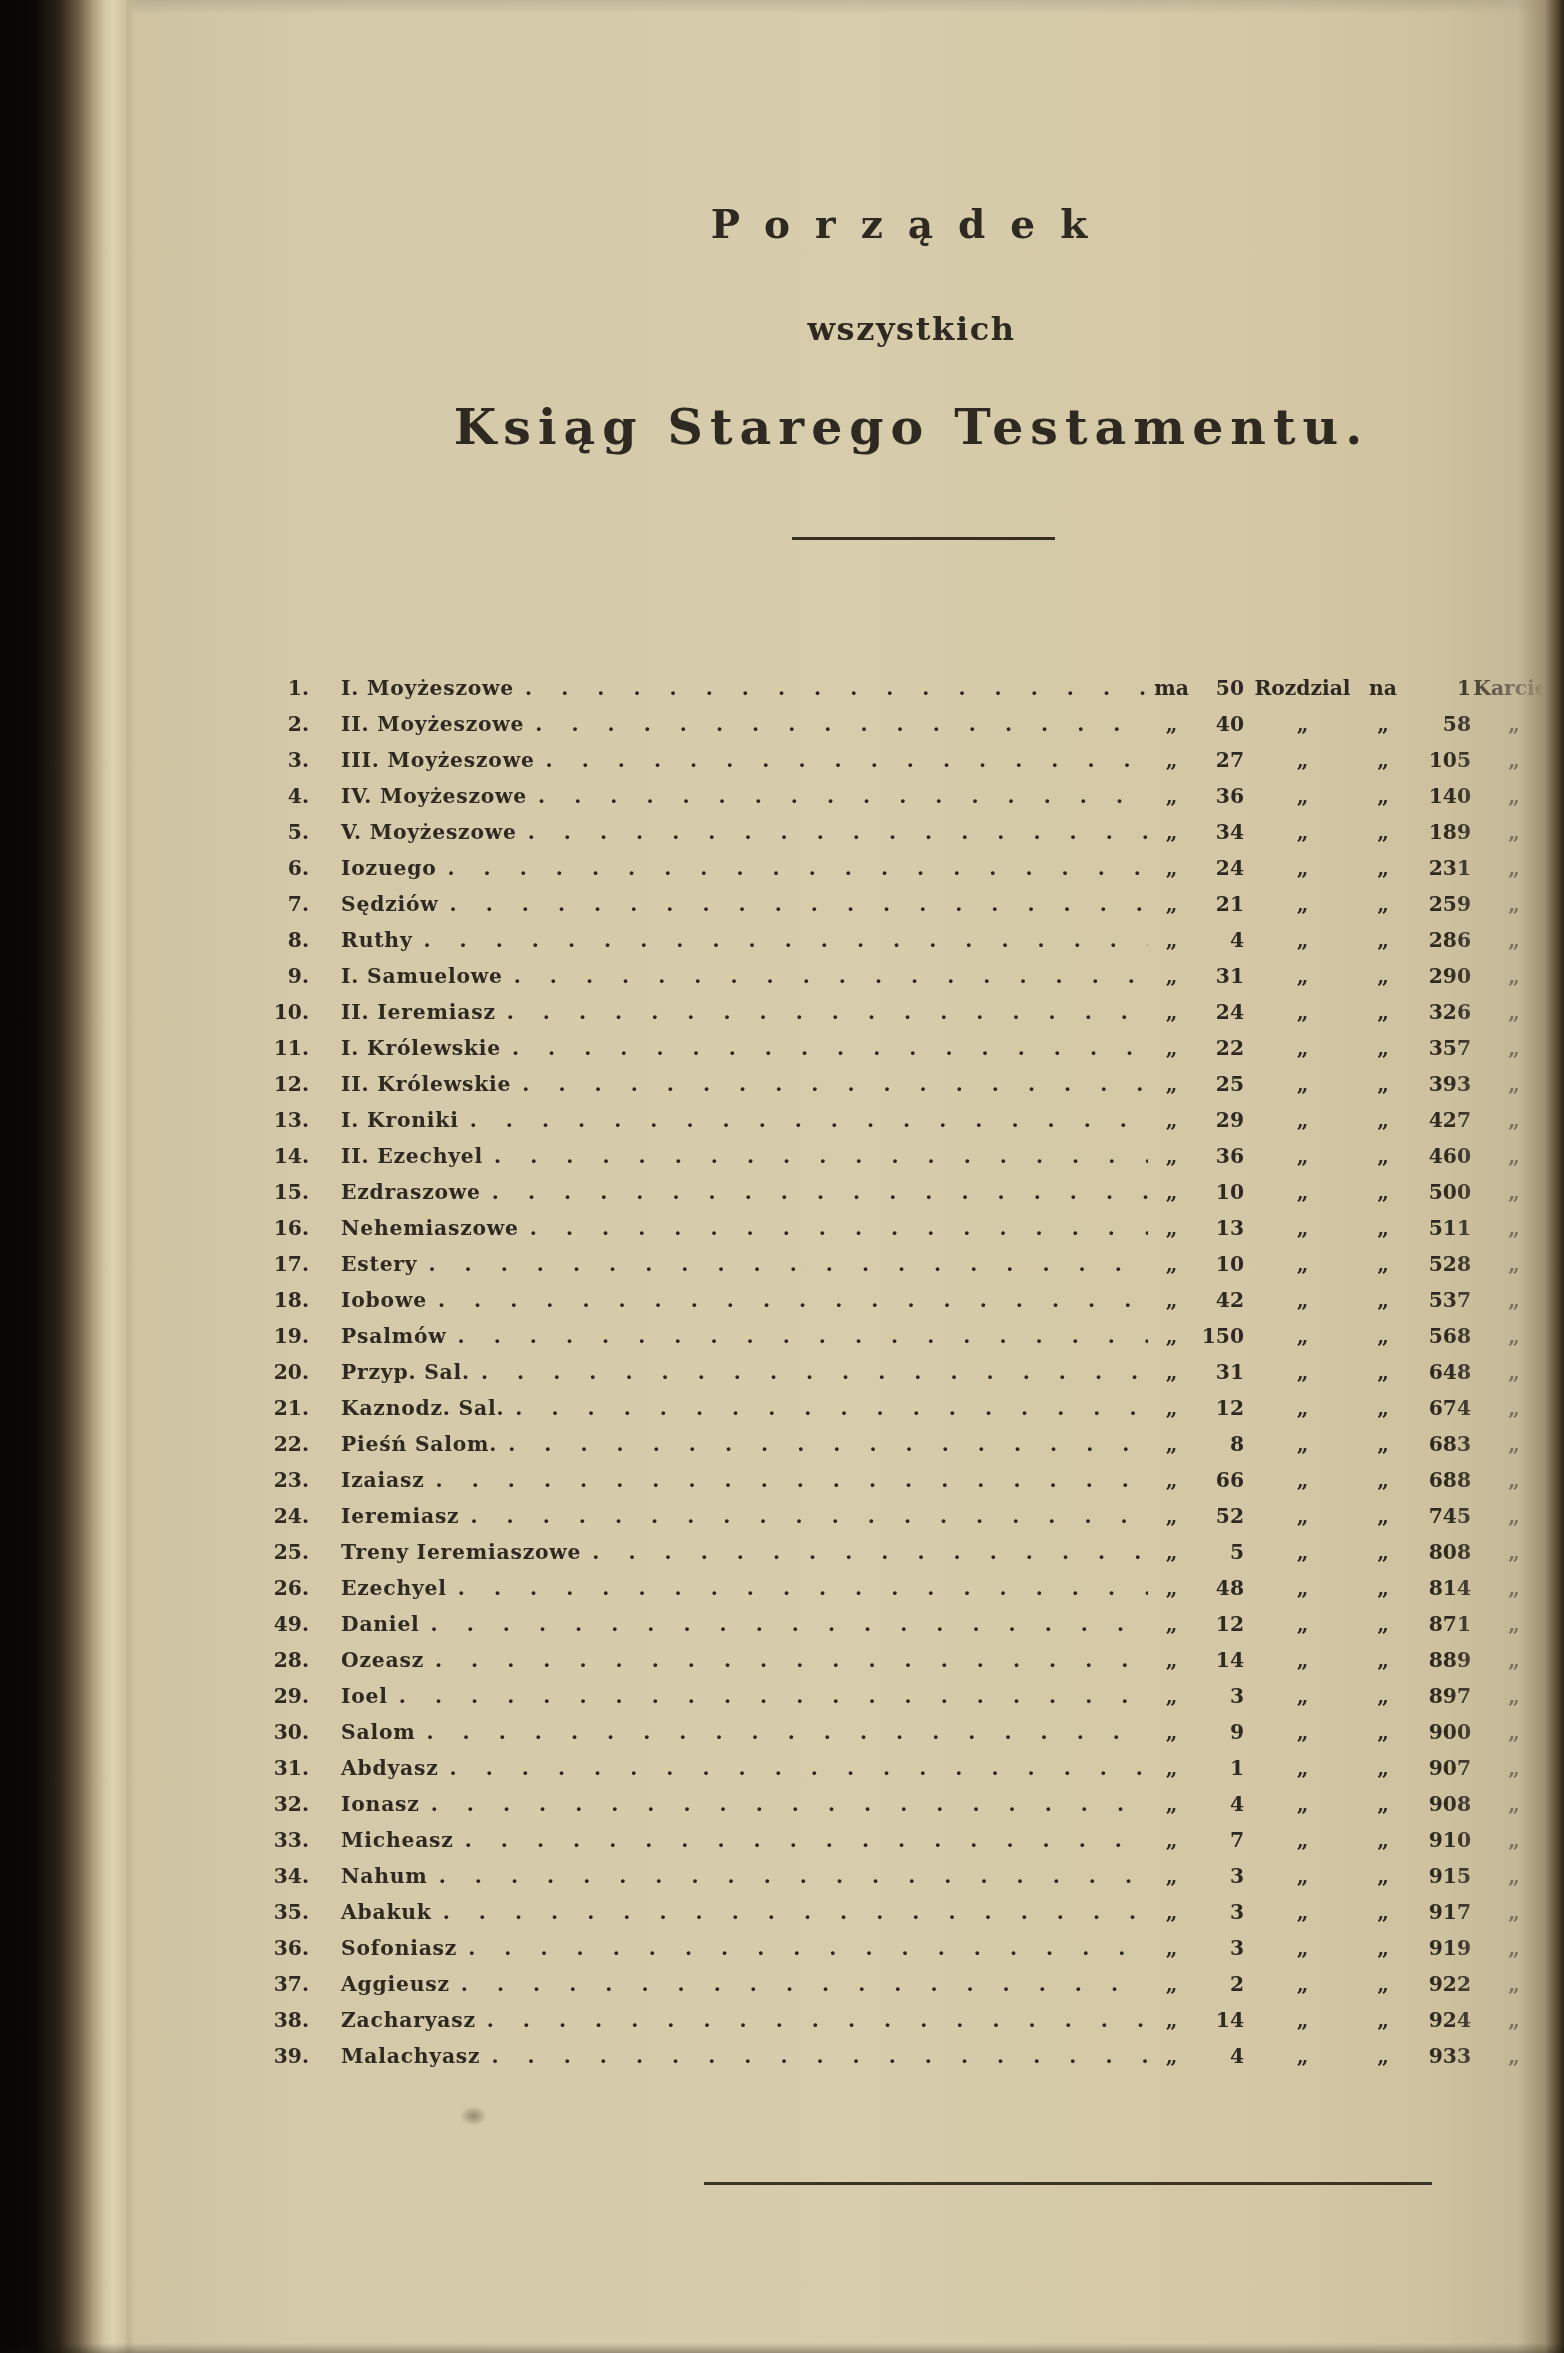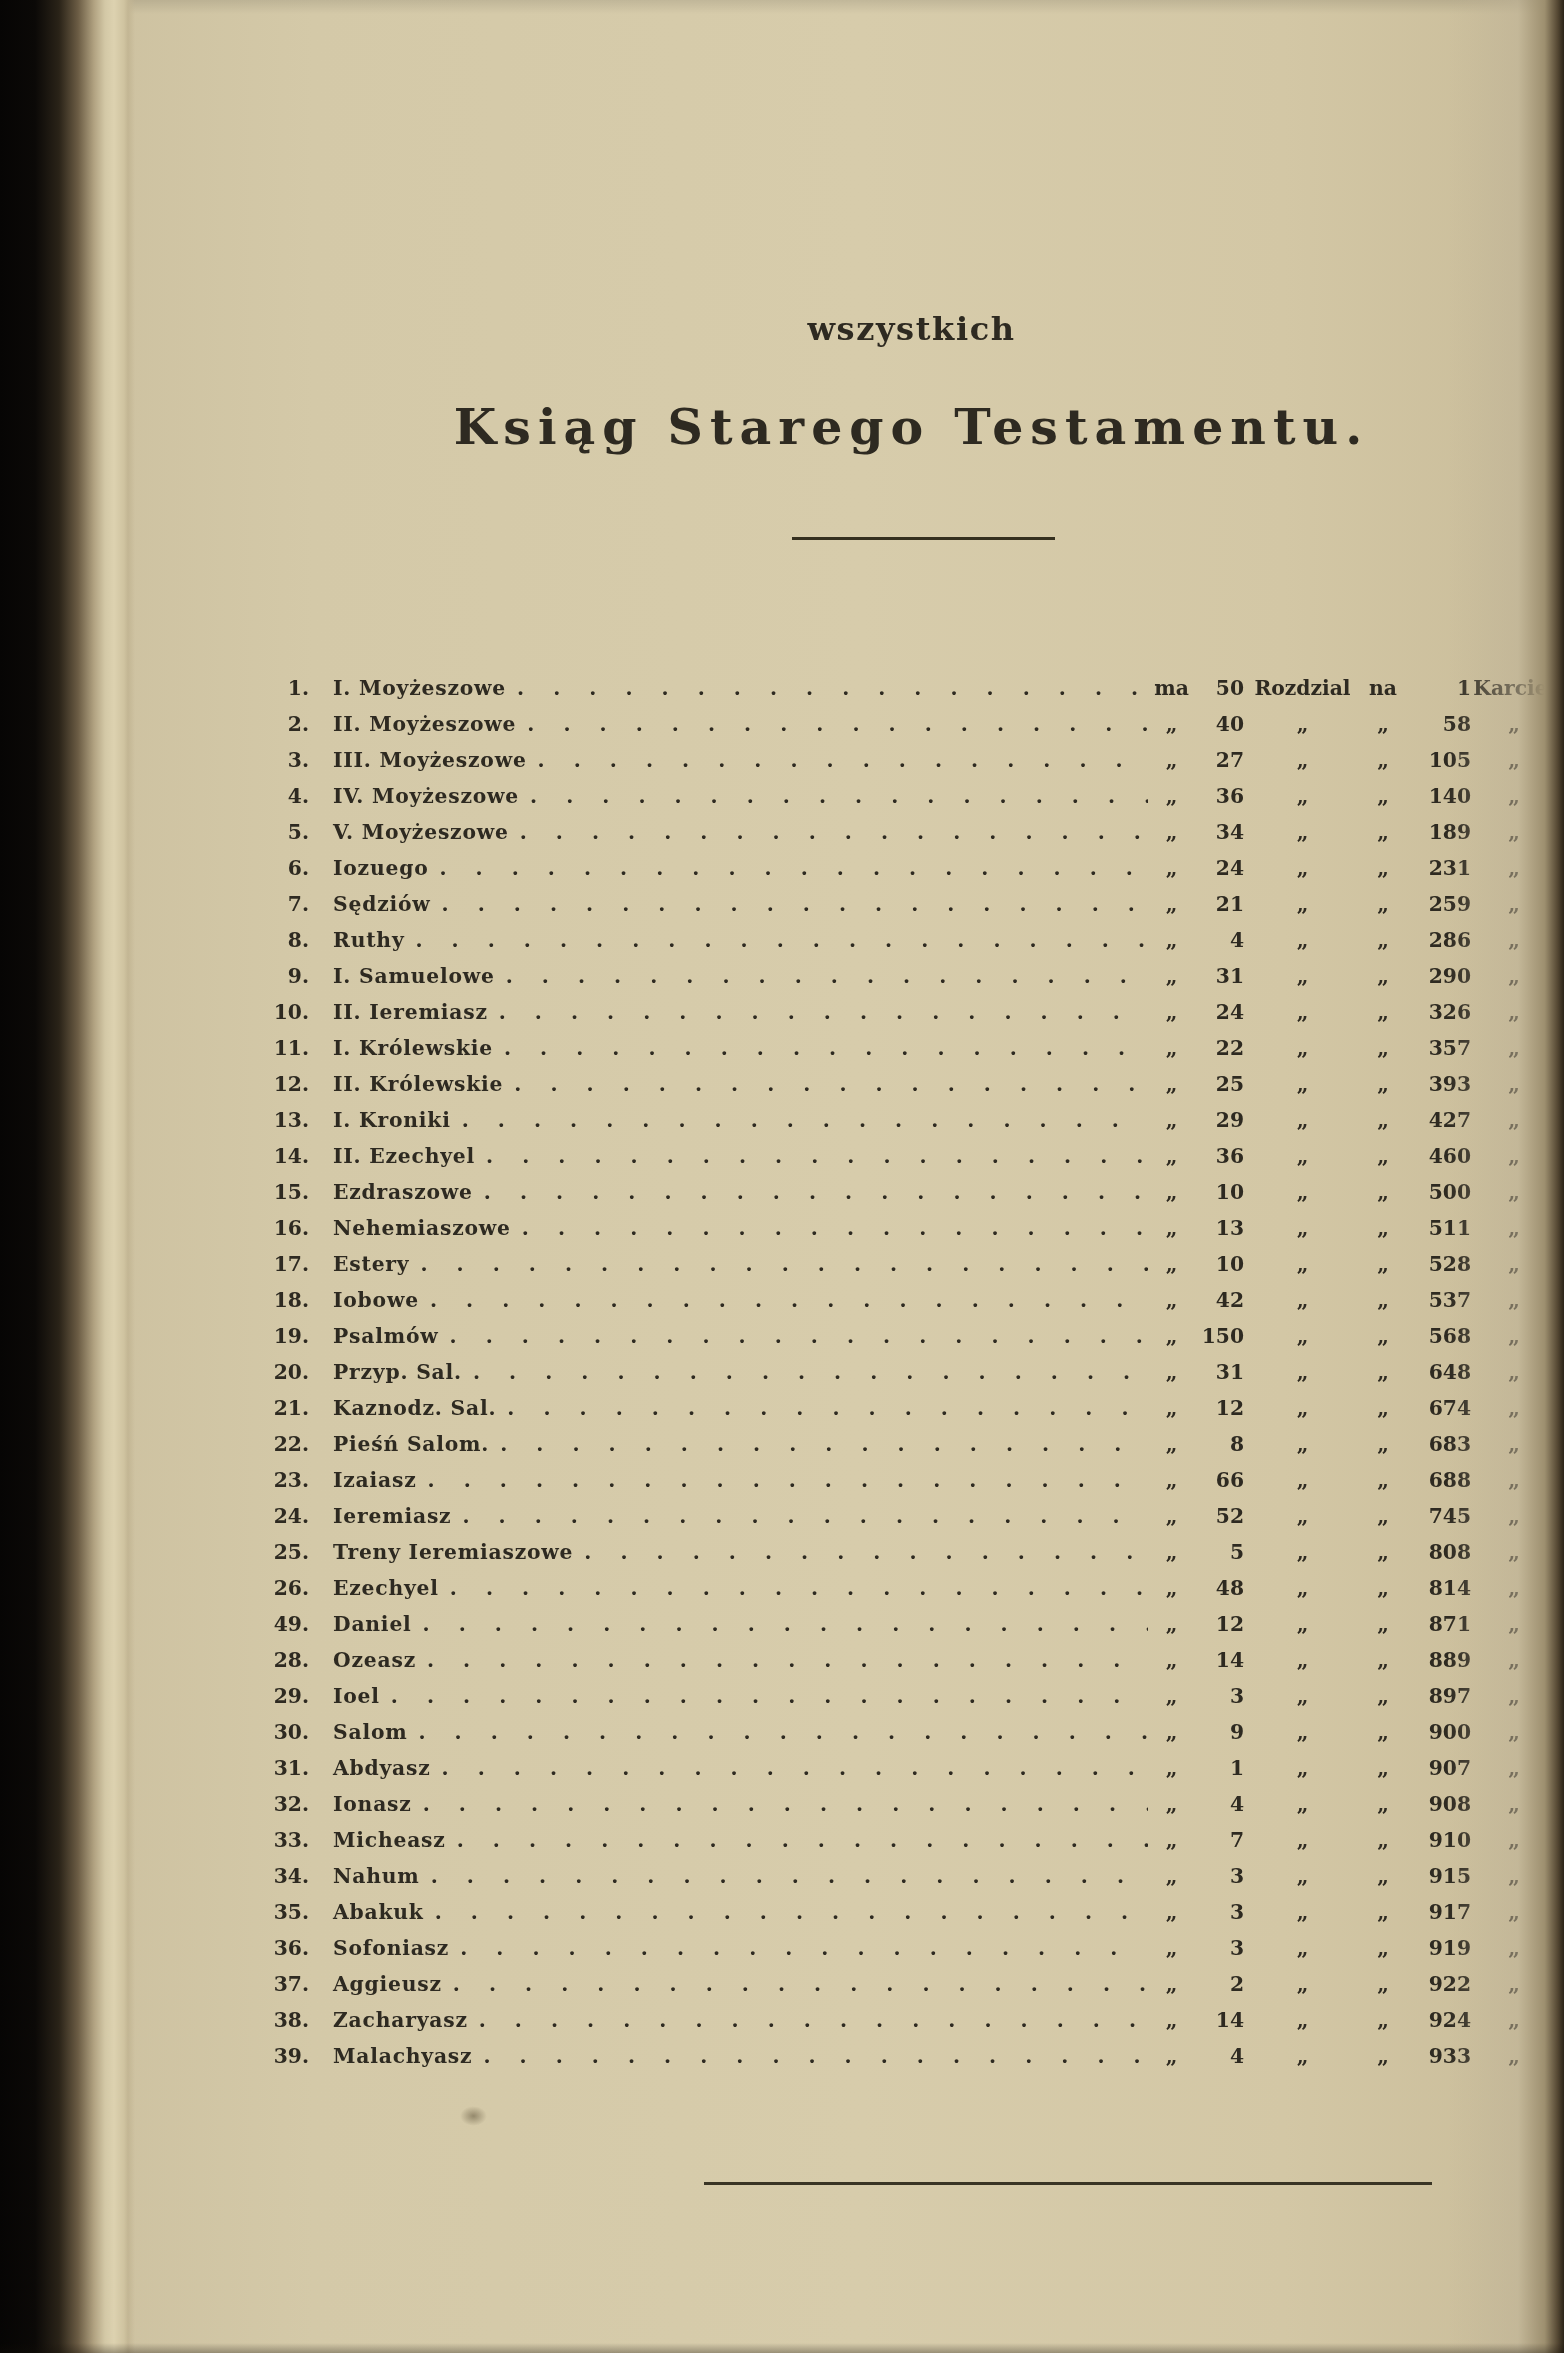--- a/index.html
+++ b/index.html
@@ -56,37 +56,38 @@
     position:absolute;left:704px;top:2182px;width:728px;height:3.1px;background:#3a3525;
   }
   .toc{
     position:absolute;left:266px;top:634px;width:1291px;
     font-size:20.3px;font-weight:700;
   }
   .row{
     display:flex;align-items:baseline;height:36px;line-height:36px;white-space:nowrap;
   }
   .c-num{width:43px;text-align:right;flex:none;}
-  .c-name{flex:none;margin-left:24px;letter-spacing:0.8px;}
+  .c-name{flex:none;margin-left:32px;letter-spacing:0.8px;}
   .c-leader{
     flex:1 1 0;overflow:hidden;white-space:nowrap;
     padding:0 11px;letter-spacing:11px;font-weight:700;
   }
   .c-ma{width:47px;text-align:center;flex:none;}
   .c-chap{width:49px;text-align:right;flex:none;}
   .c-roz{width:117px;text-align:center;flex:none;}
   .c-na{width:44px;text-align:center;flex:none;margin-top:36px;}
   .c-page{width:66px;text-align:right;flex:none;}
   .c-kar{width:86px;text-align:center;flex:none;}
 </style>
 </head>
 <body>
 
 <div class="scan">
 
+  <div class="title1">Porządek</div>
   <div class="title2">wszystkich</div>
   <div class="title3">Ksiąg Starego Testamentu.</div>
 
   <div class="rule-top"></div>
 
   <div class="toc">
       <div class="row">
         <span class="c-num">1.</span>
         <span class="c-name">I. Moyżeszowe</span>
         <span class="c-leader">. . . . . . . . . . . . . . . . . . . . . . . . . . . . . . . . . . . . . . . . . . . . .</span>

